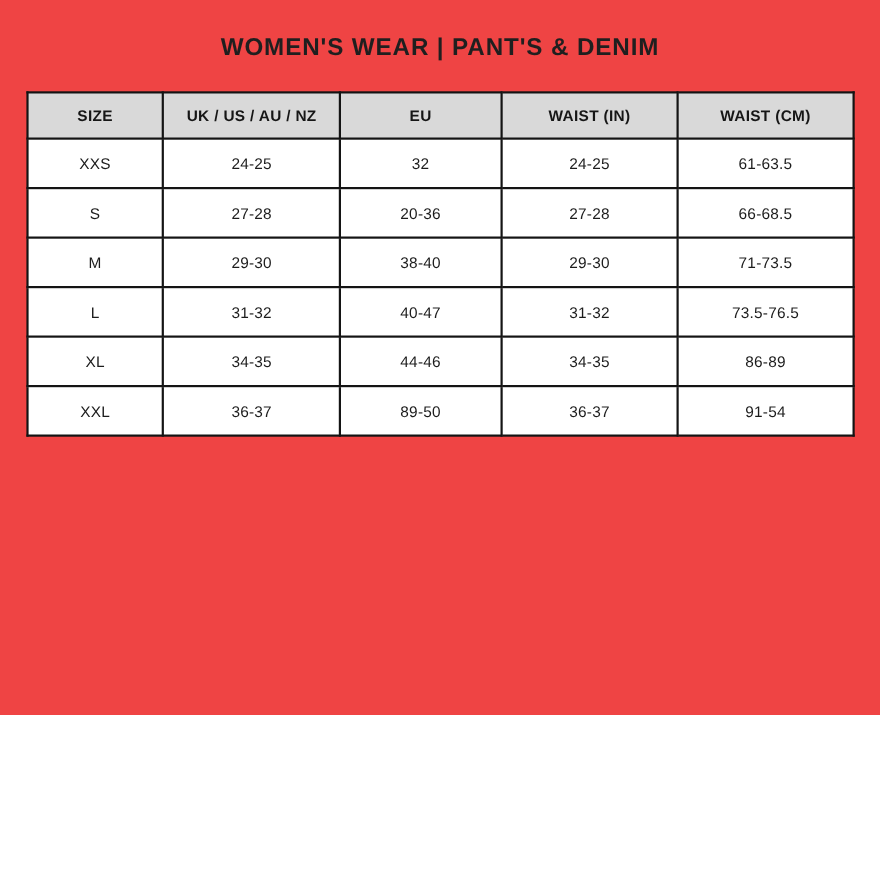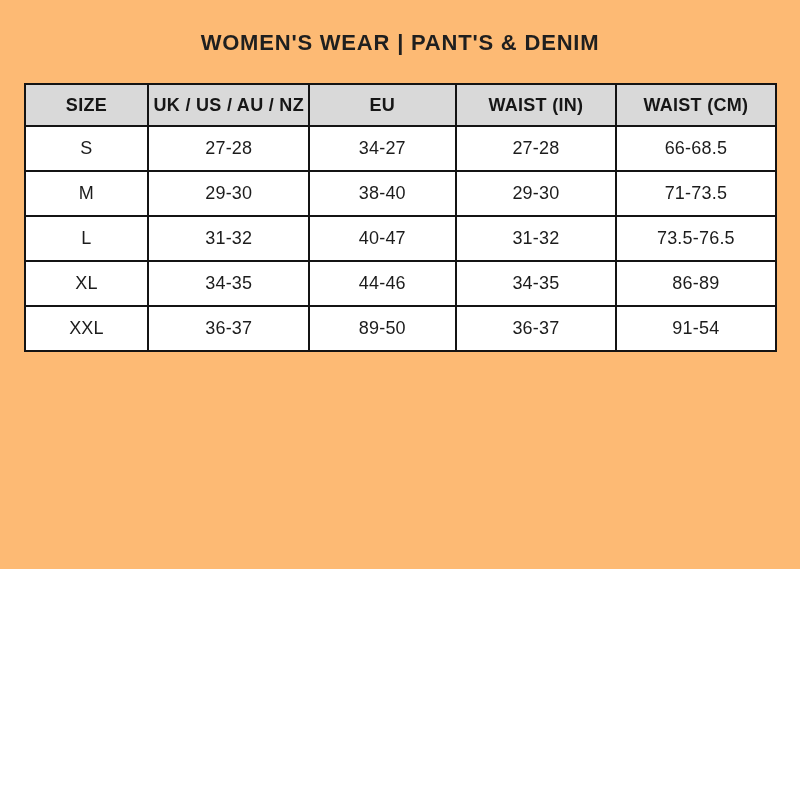--- a/index.html
+++ b/index.html
@@ -5,22 +5,22 @@
   * { margin: 0; padding: 0; box-sizing: border-box; }
   html, body {
     width: 800px;
     height: 800px;
     background: #ffffff;
     font-family: "Liberation Sans", sans-serif;
     color: #1c1c1c;
   }
   .page {
     width: 800px;
-    height: 569px;
-    background: #fdba74;
+    height: 650px;
+    background: #ef4444;
     position: relative;
   }
   .page-title {
     text-align: center;
     padding-top: 30px;
     font-size: 22px;
     font-weight: 600;
     letter-spacing: 0.8px;
     color: #1f1f1f;
   }
@@ -28,21 +28,21 @@
     width: 753px;
     margin: 27px auto 0 auto;
     border-collapse: collapse;
     table-layout: fixed;
   }
   table.size-chart th,
   table.size-chart td {
     border: 2px solid #141414;
     text-align: center;
     vertical-align: middle;
-    font-size: 18px;
+    font-size: 14px;
   }
   table.size-chart th {
     background: #d9d9d9;
     height: 42px;
     font-weight: bold;
     letter-spacing: 0.3px;
     color: #161616;
   }
   table.size-chart td {
     background: #ffffff;
@@ -76,23 +76,30 @@
       <tr>
         <th>SIZE</th>
         <th>UK / US / AU / NZ</th>
         <th>EU</th>
         <th>WAIST (IN)</th>
         <th>WAIST (CM)</th>
       </tr>
     </thead>
     <tbody>
       <tr>
+        <td>XXS</td>
+        <td>24-25</td>
+        <td>32</td>
+        <td>24-25</td>
+        <td>61-63.5</td>
+      </tr>
+      <tr>
         <td>S</td>
         <td>27-28</td>
-        <td>34-27</td>
+        <td>20-36</td>
         <td>27-28</td>
         <td>66-68.5</td>
       </tr>
       <tr>
         <td>M</td>
         <td>29-30</td>
         <td>38-40</td>
         <td>29-30</td>
         <td>71-73.5</td>
       </tr>

